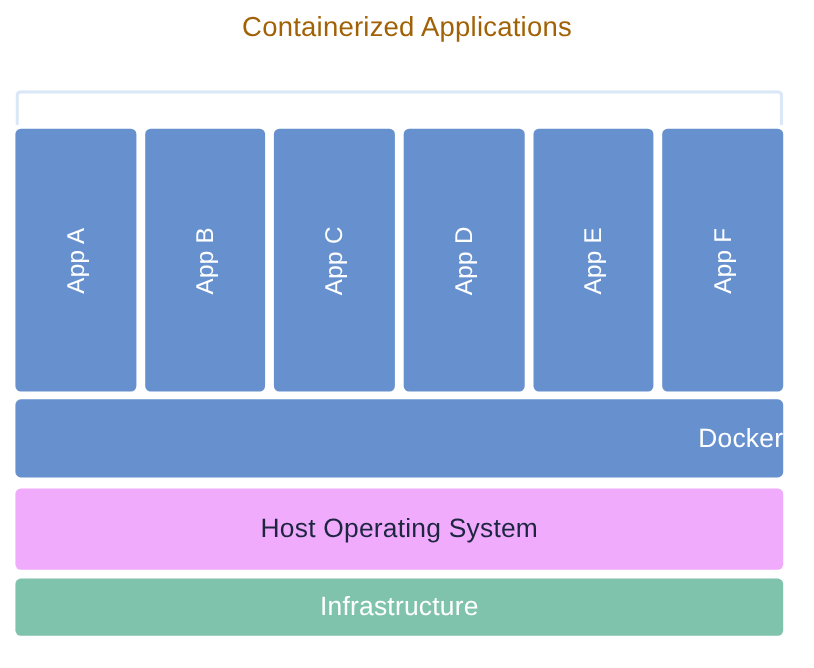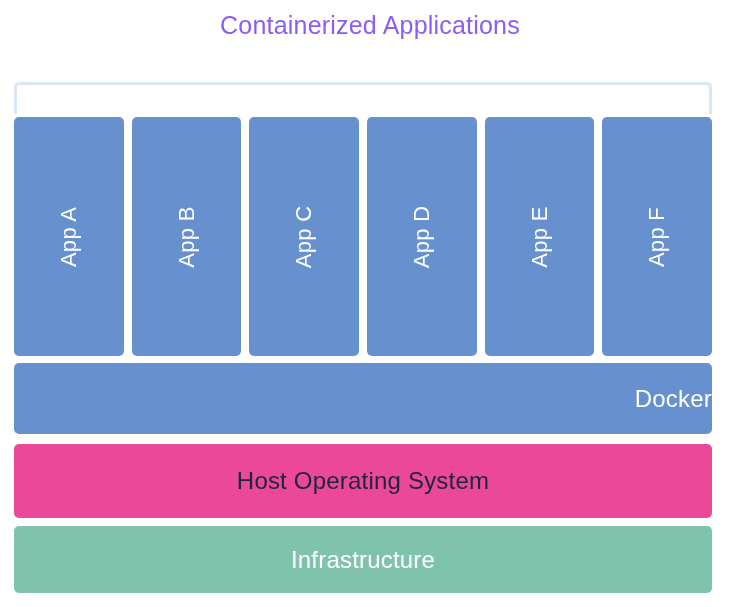--- a/index.html
+++ b/index.html
@@ -24,21 +24,21 @@
   
   .title {
     position: absolute;
     left: 0;
     top: 9px;
     width: 740px;
     text-align: center;
     font-size: 25px;
     line-height: 32px;
     letter-spacing: 0.2px;
-    color: #8b5cf6;
+    color: #a16207;
     font-weight: 400;
     white-space: nowrap;
   }
 
   
   .container-bracket {
     position: absolute;
     left: 14px;
     top: 82px;
     width: 698px;
@@ -103,27 +103,27 @@
     top: 363px;
     height: 71px;
     background: #6691ce;
     justify-content: flex-end;
   }
   .layer-docker .layer-label { color: #ffffff; }
 
   .layer-hostos {
     top: 444px;
     height: 74px;
-    background: #ec4899;
+    background: #f0abfc;
   }
   .layer-hostos .layer-label { color: #1d2540; }
 
   .layer-infra {
     top: 526px;
-    height: 67px;
+    height: 52px;
     background: #80c3ac;
   }
   .layer-infra .layer-label { color: #ffffff; }
 </style>
 </head>
 <body>
 
 <div id="diagram">
 
   <div class="title">Containerized Applications</div>

